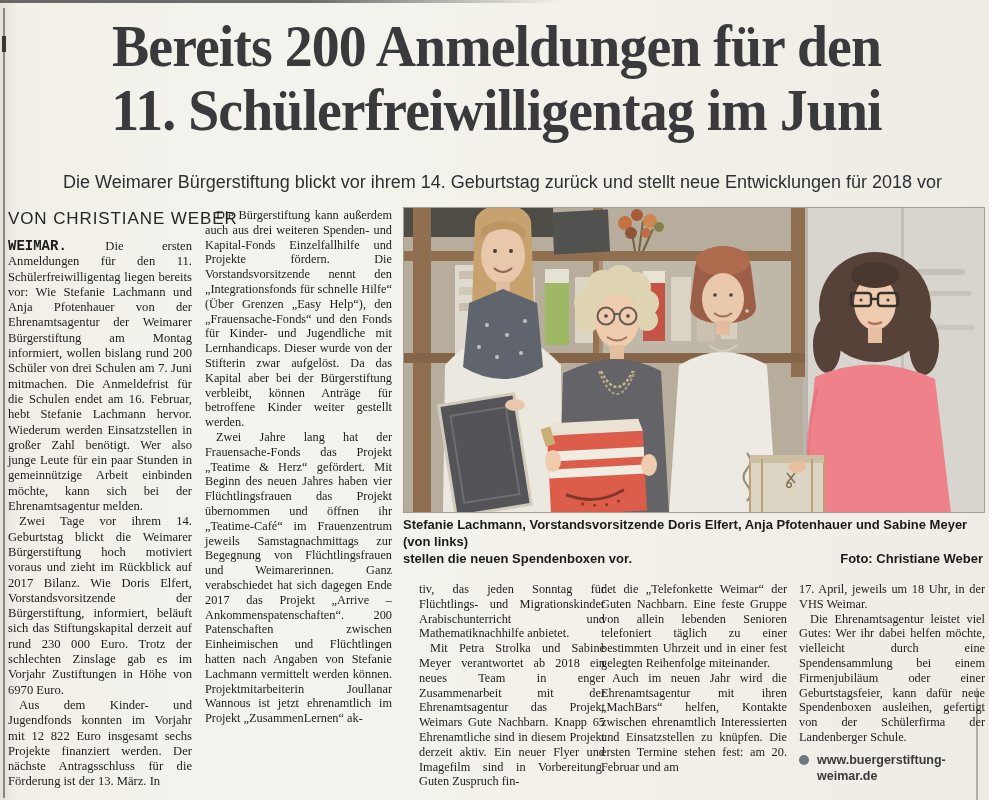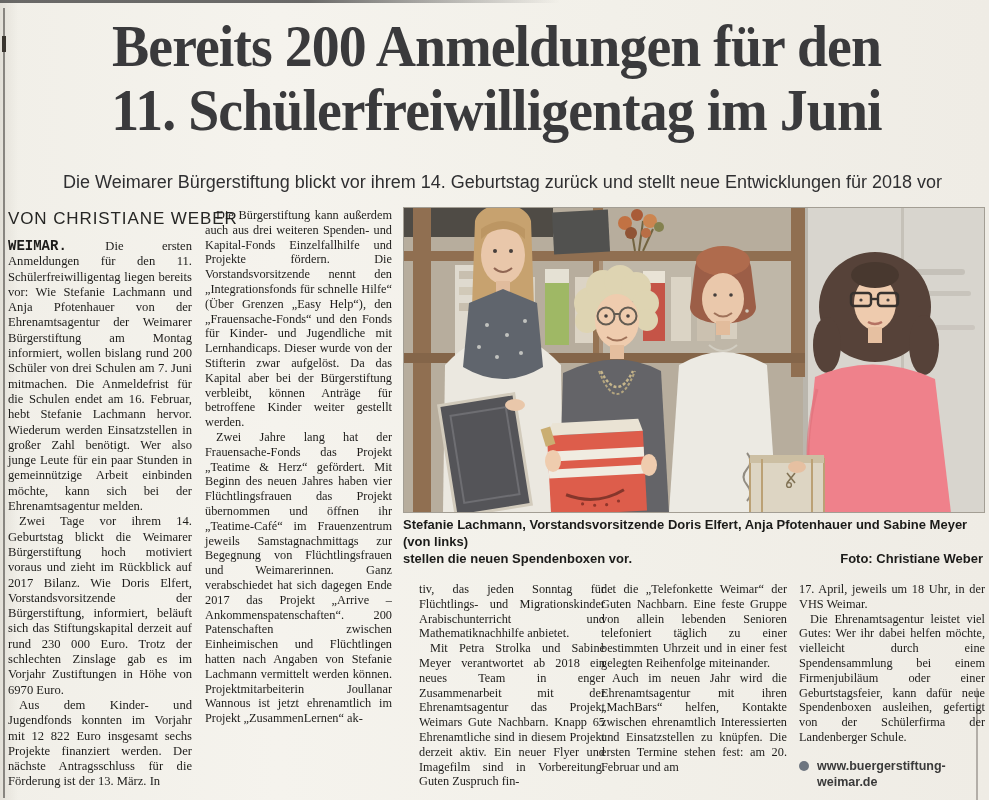--- a/index.html
+++ b/index.html
@@ -48,21 +48,21 @@
 
   .caption{
     position:absolute;left:403px;top:516px;width:580px;
     font-family:"Liberation Sans", sans-serif;font-weight:700;
     font-size:13px;line-height:17px;color:#1b1b19;
   }
   .cap-line2{display:flex;justify-content:space-between;}
   .credit{font-weight:700;text-align:right;}
 
   .weblink{
-    margin-top:13px;display:flex;gap:8px;text-align:left;
+    margin-top:7px;display:flex;gap:8px;text-align:left;
     font-family:"Liberation Sans", sans-serif;font-size:12.5px;line-height:16px;
     font-weight:700;color:#3a3a3a;
   }
   .bullet{flex:none;width:10px;height:10px;border-radius:50%;background:#6e7680;margin-top:3px;}
 </style>
 </head>
 <body>
 
 <div class="page">
 

